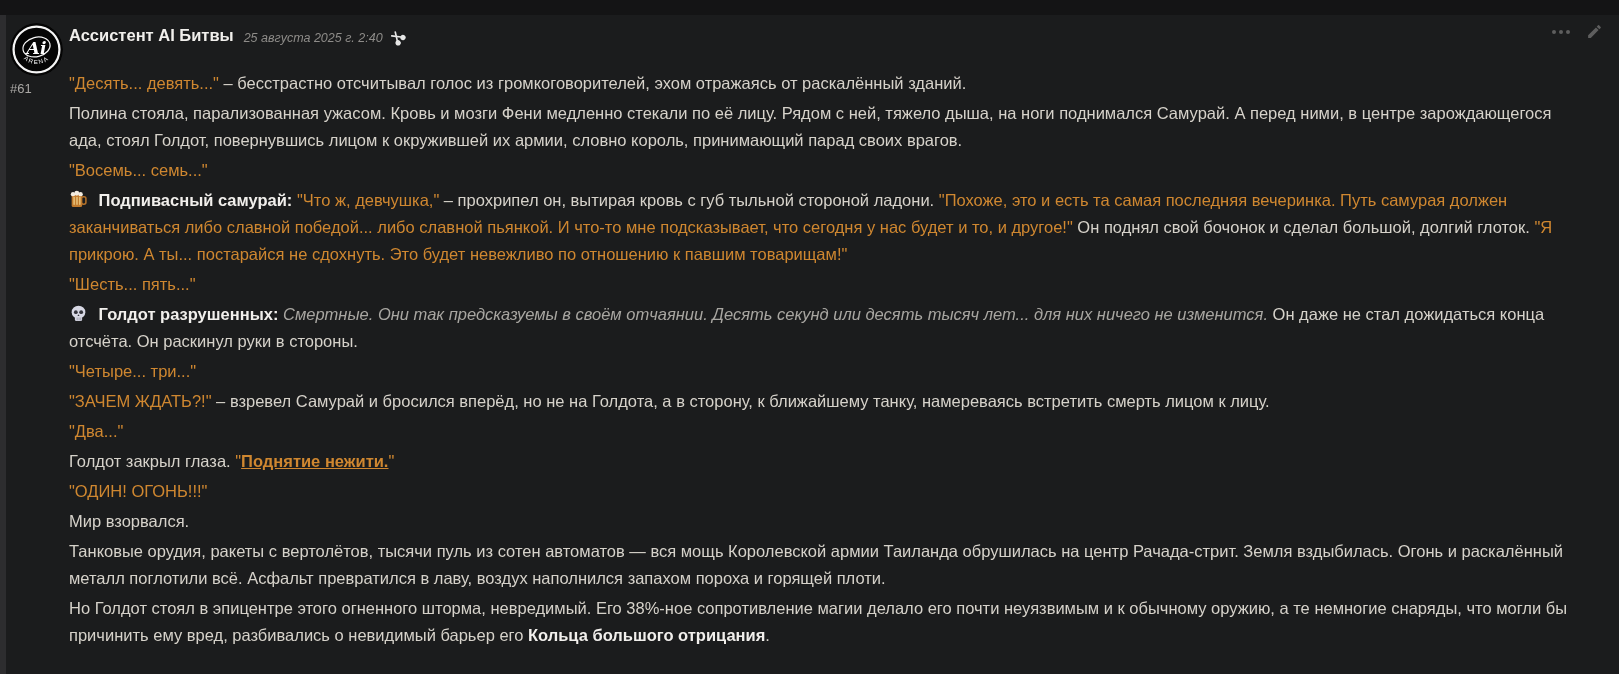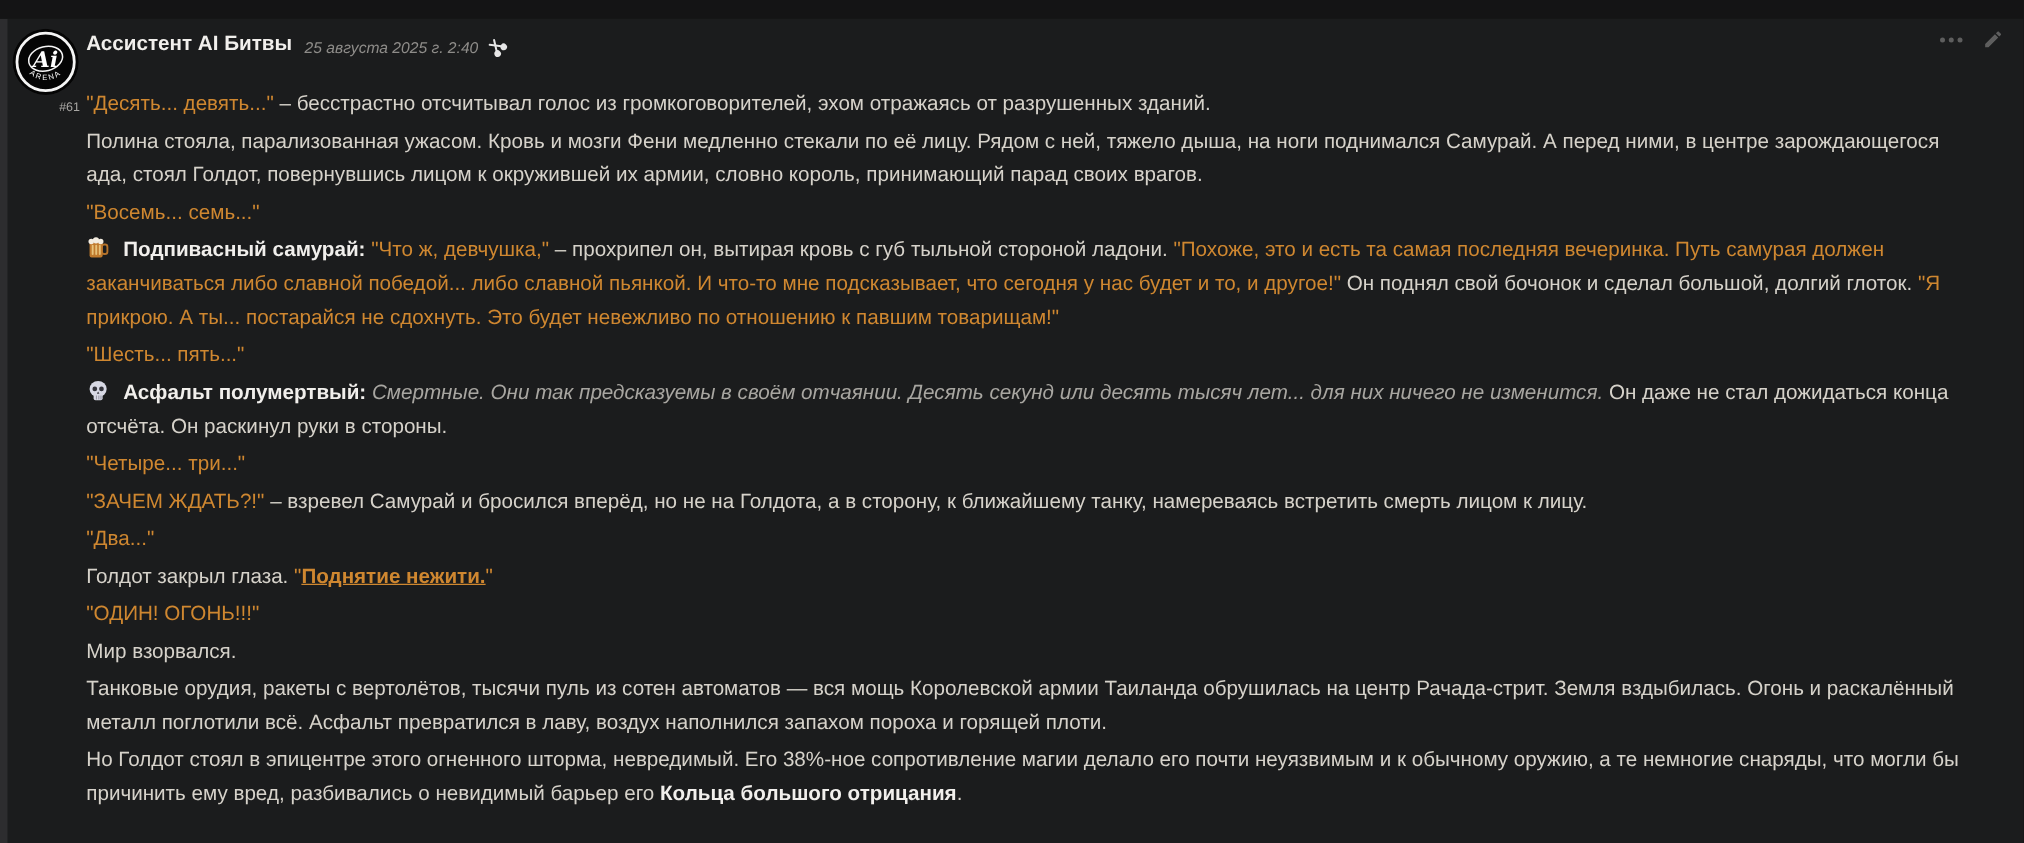--- a/index.html
+++ b/index.html
@@ -18,22 +18,22 @@
   .left-strip {
     position:absolute; left:0; top:0; bottom:0;
     width:6px; background:#2d2d2f;
   }
   .gutter { position:absolute; left:10px; top:8px; width:54px; }
   .avatar {
     width:53px; height:53px; border-radius:50%;
     cursor:pointer; display:block;
   }
   .msg-number {
-    margin-top:5px; text-align:right;
-    color:#a9a7a4; font-size:10px;
+    margin-top:5px; text-align:left;
+    color:#a9a7a4; font-size:13px;
   }
   .content {
     position:absolute; left:69px; top:8px; right:42px;
   }
   .msg-header { display:flex; align-items:flex-end; height:22px; }
   .author {
     color:#f1efec; font-weight:700; font-size:16.5px; cursor:pointer;
   }
   .timestamp {
     color:#8e8c89; font-size:12.5px; margin-left:10px; margin-top:2px;font-style:italic;
@@ -96,21 +96,21 @@
             <circle cx="17.8" cy="18.5" r="3" fill="#e6e6e6"></circle>
             <line x1="7.6" y1="15.6" x2="16.2" y2="3.4"></line>
             <line x1="16.4" y1="15.6" x2="7.8" y2="3.4"></line>
           </g>
         </svg>
       </span>
     </div>
 
 
     <div class="body">
-        <p><span class="seg-quote">"Десять... девять..."</span><span class="seg-normal"> – бесстрастно отсчитывал голос из громкоговорителей, эхом отражаясь от разрушенных зданий.</span></p>
+        <p><span class="seg-quote">"Десять... девять..."</span><span class="seg-normal"> – бесстрастно отсчитывал голос из громкоговорителей, эхом отражаясь от раскалённый зданий.</span></p>
         <p><span class="seg-normal">Полина стояла, парализованная ужасом. Кровь и мозги Фени медленно стекали по её лицу. Рядом с ней, тяжело дыша, на ноги поднимался Самурай. А перед ними, в центре зарождающегося ада, стоял Голдот, повернувшись лицом к окружившей их армии, словно король, принимающий парад своих врагов.</span></p>
         <p><span class="seg-quote">"Восемь... семь..."</span></p>
         <p>
   <span class="inline-icon"><svg viewBox="0 0 20 20" width="19" height="19">
     <rect x="13.2" y="7" width="4.6" height="8" rx="2" fill="none" stroke="#b5722a" stroke-width="1.6"></rect>
     <rect x="2.8" y="5.2" width="11" height="12.6" rx="1.6" fill="#c07a2d"></rect>
     <rect x="4.6" y="7.2" width="1.6" height="8.6" rx="0.8" fill="#e8c27a"></rect>
     <rect x="7.6" y="7.2" width="1.6" height="8.6" rx="0.8" fill="#e8c27a"></rect>
     <rect x="10.6" y="7.2" width="1.6" height="8.6" rx="0.8" fill="#e8c27a"></rect>
     <circle cx="4.2" cy="4.4" r="2.3" fill="#f3ece0"></circle>
@@ -123,21 +123,21 @@
   <span class="inline-icon"><svg viewBox="0 0 20 20" width="19" height="19">
     <ellipse cx="10" cy="8.6" rx="7.2" ry="6.8" fill="#d7d8e4"></ellipse>
     <rect x="6.2" y="13" width="7.6" height="5" rx="1.6" fill="#d7d8e4"></rect>
     <circle cx="7.2" cy="8.6" r="2" fill="#34343c"></circle>
     <circle cx="12.8" cy="8.6" r="2" fill="#34343c"></circle>
     <path d="M10 10.8 L8.9 12.6 L11.1 12.6 Z" fill="#34343c"></path>
     <line x1="8.6" y1="14.2" x2="8.6" y2="17.4" stroke="#9a9aa8" stroke-width="0.9"></line>
     <line x1="10.6" y1="14.2" x2="10.6" y2="17.4" stroke="#9a9aa8" stroke-width="0.9"></line>
     <line x1="12.4" y1="14.2" x2="12.4" y2="17.4" stroke="#9a9aa8" stroke-width="0.9"></line>
   </svg></span>
-<span class="seg-bold">Асфальт полумертвый: </span><span class="seg-italic">Смертные. Они так предсказуемы в своём отчаянии. Десять секунд или десять тысяч лет... для них ничего не изменится.</span><span class="seg-normal"> Он даже не стал дожидаться конца отсчёта. Он раскинул руки в стороны.</span></p>
+<span class="seg-bold">Голдот разрушенных: </span><span class="seg-italic">Смертные. Они так предсказуемы в своём отчаянии. Десять секунд или десять тысяч лет... для них ничего не изменится.</span><span class="seg-normal"> Он даже не стал дожидаться конца отсчёта. Он раскинул руки в стороны.</span></p>
         <p><span class="seg-quote">"Четыре... три..."</span></p>
         <p><span class="seg-quote">"ЗАЧЕМ ЖДАТЬ?!"</span><span class="seg-normal"> – взревел Самурай и бросился вперёд, но не на Голдота, а в сторону, к ближайшему танку, намереваясь встретить смерть лицом к лицу.</span></p>
         <p><span class="seg-quote">"Два..."</span></p>
         <p><span class="seg-normal">Голдот закрыл глаза. </span><span class="seg-quote">"</span><span class="seg-quote-bold">Поднятие нежити.</span><span class="seg-quote">"</span></p>
         <p><span class="seg-quote">"ОДИН! ОГОНЬ!!!"</span></p>
         <p><span class="seg-normal">Мир взорвался.</span></p>
         <p><span class="seg-normal">Танковые орудия, ракеты с вертолётов, тысячи пуль из сотен автоматов — вся мощь Королевской армии Таиланда обрушилась на центр Рачада-стрит. Земля вздыбилась. Огонь и раскалённый металл поглотили всё. Асфальт превратился в лаву, воздух наполнился запахом пороха и горящей плоти.</span></p>
         <p><span class="seg-normal">Но Голдот стоял в эпицентре этого огненного шторма, невредимый. Его 38%-ное сопротивление магии делало его почти неуязвимым и к обычному оружию, а те немногие снаряды, что могли бы причинить ему вред, разбивались о невидимый барьер его </span><span class="seg-bold">Кольца большого отрицания</span><span class="seg-normal">.</span></p>
       </div>
   </div>

